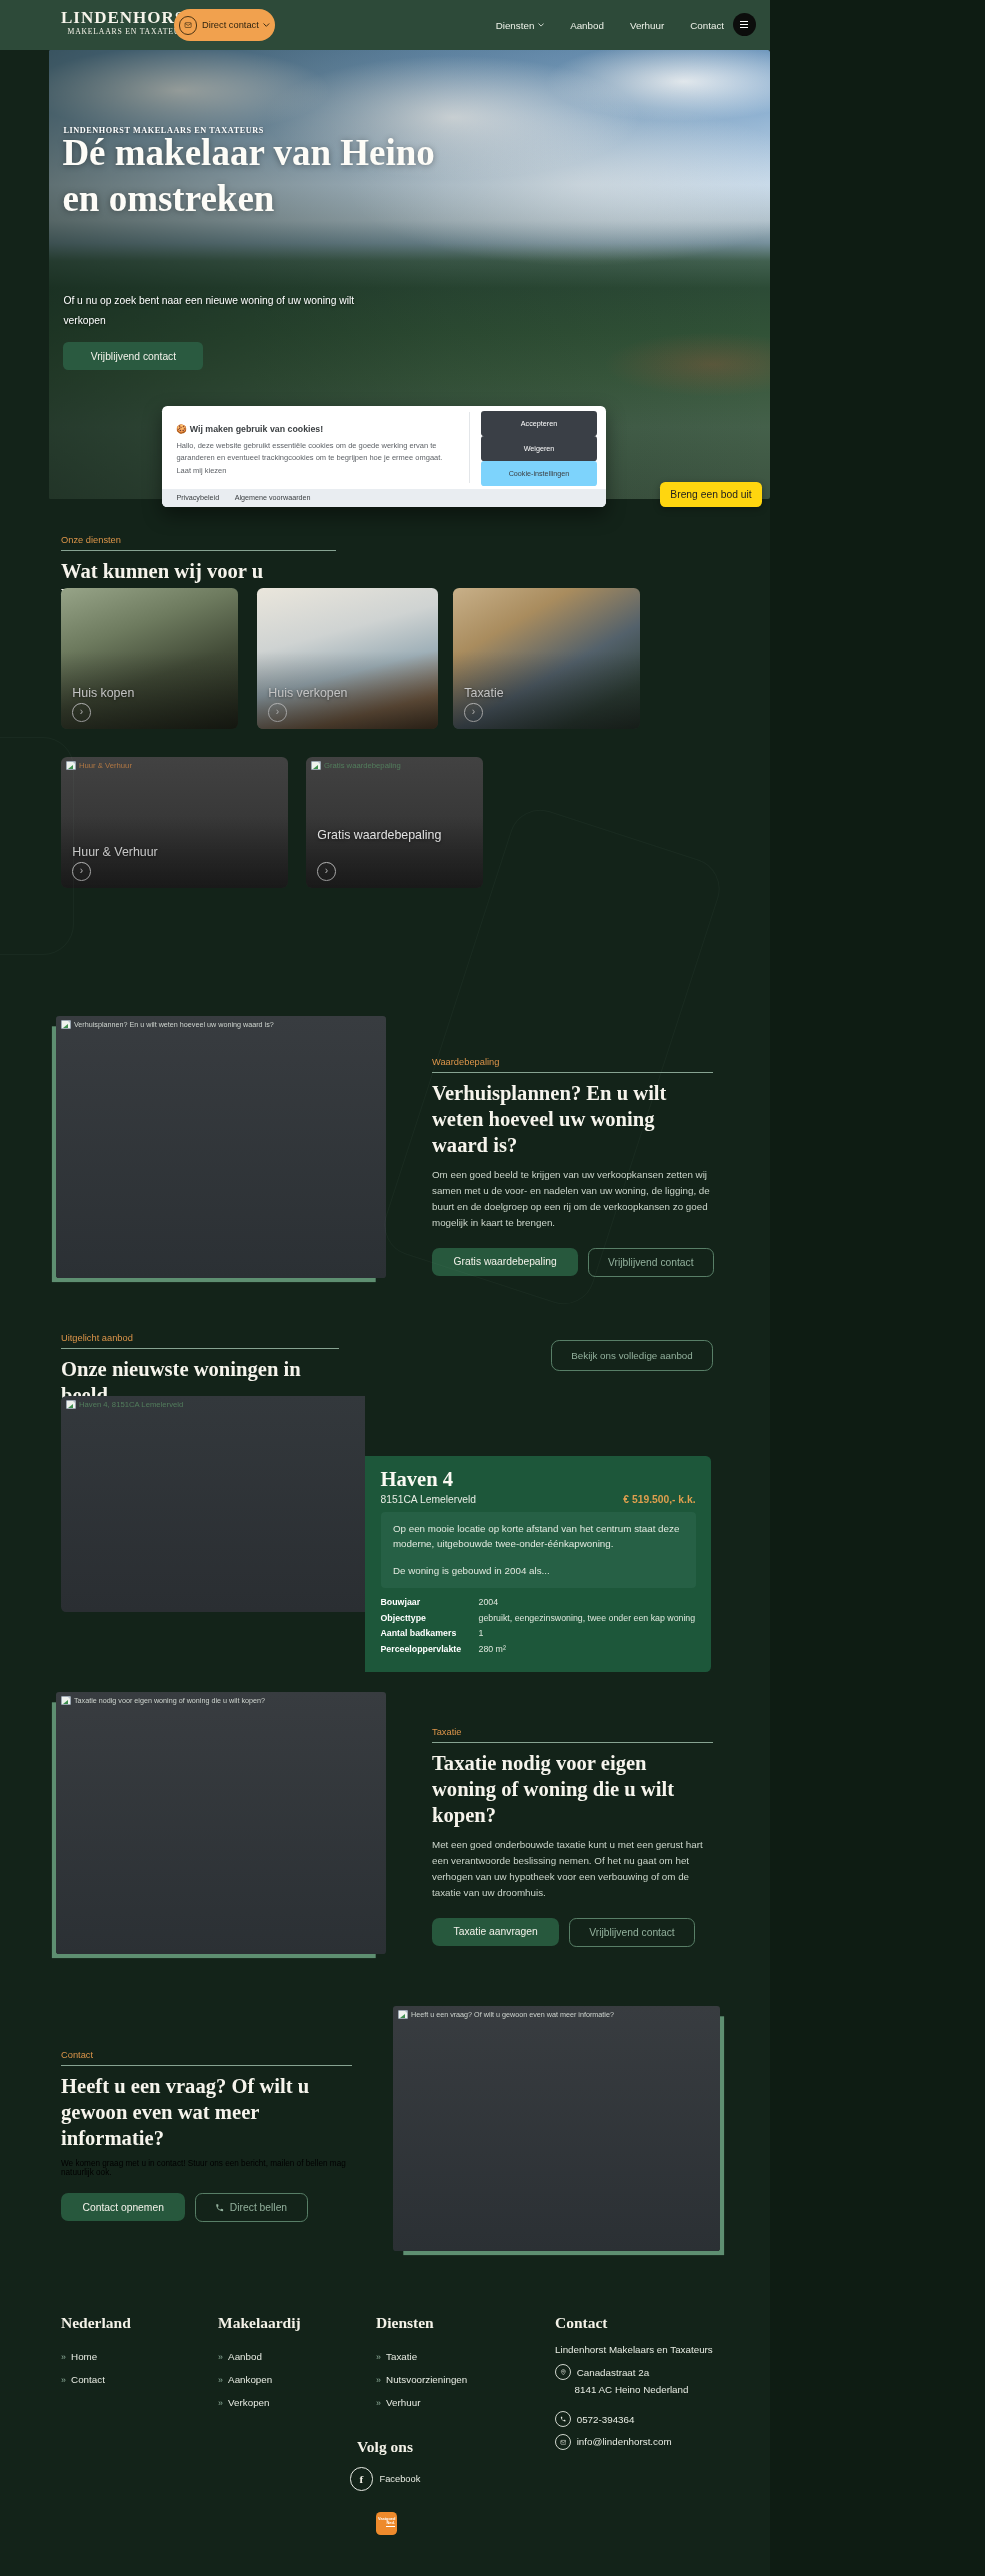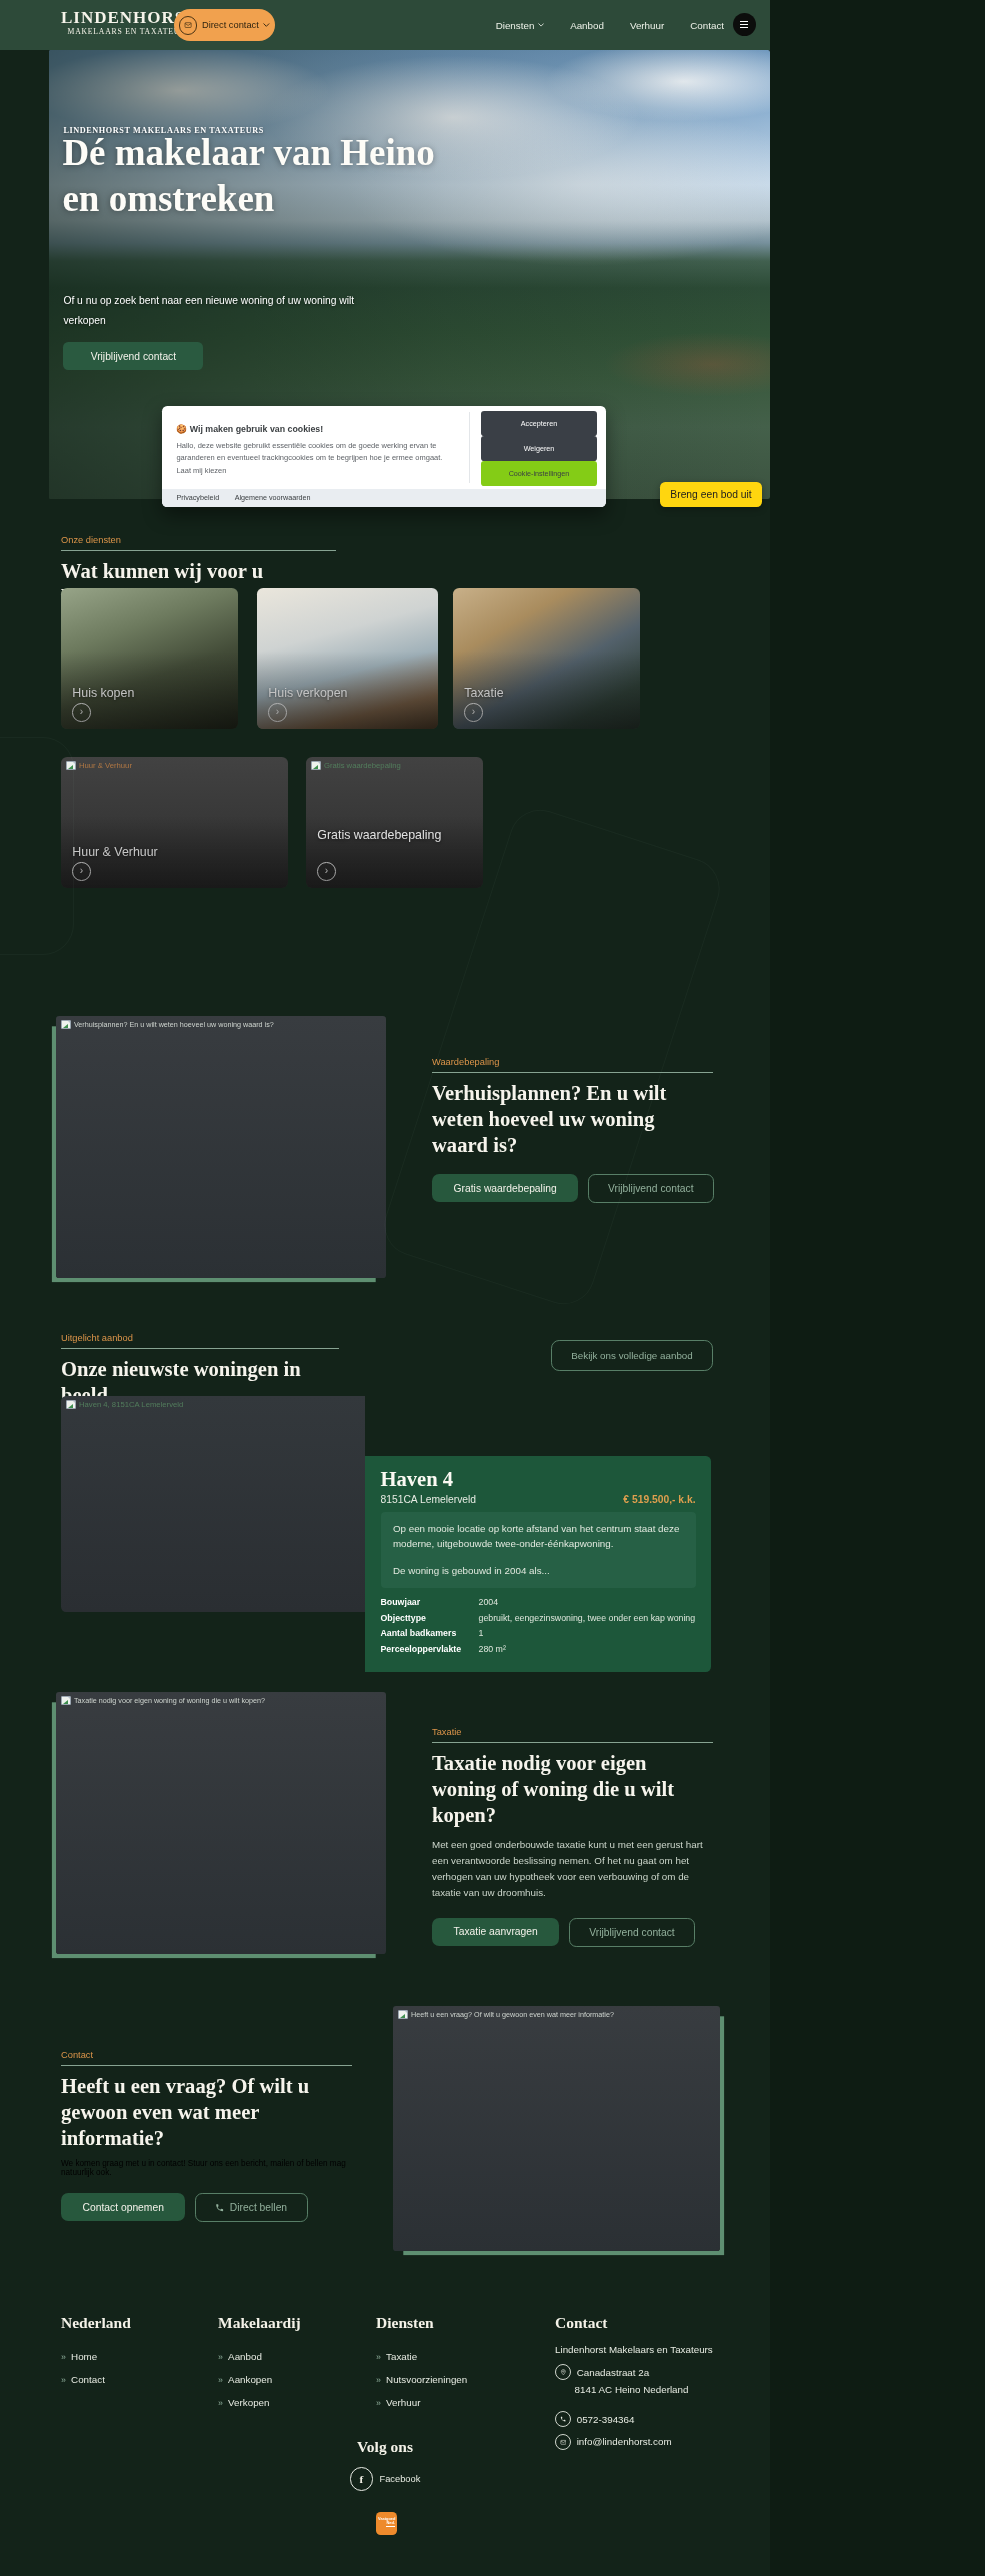--- a/index.html
+++ b/index.html
@@ -36,21 +36,21 @@
   .hero-cta{position:absolute;left:14.4px;top:292px;width:140px;height:28px;background:#2a5a40;border-radius:5.2px;color:#f3f2ea;font-size:10.3px;display:flex;align-items:center;justify-content:center;cursor:pointer}
   .bid-btn{position:absolute;left:660px;top:482px;width:102px;height:25px;background:#ffd60f;border-radius:5.2px;color:#23221d;font-size:10.3px;display:flex;align-items:center;justify-content:center;cursor:pointer;box-shadow:0 2.1px 7.2px rgba(0,0,0,.3)}
 
   
   .cookie{position:absolute;left:162px;top:406px;width:444px;height:101px;background:#fff;border-radius:5.2px;box-shadow:0 7.2px 19.6px rgba(0,0,0,.45);font-family:"Liberation Sans",sans-serif}
   .ck-title{position:absolute;left:14.4px;top:17.5px;font-size:8.8px;font-weight:700;color:#3c4043}
   .ck-body{position:absolute;left:14.4px;top:34px;width:273px;font-size:7.5px;line-height:12.4px;color:#5f6368}
   .ck-div{position:absolute;left:307px;top:6.2px;width:0.5px;height:71px;background:#e3e6e9}
   .ck-btn{position:absolute;left:319px;width:116px;height:25px;border-radius:3.1px;display:flex;align-items:center;justify-content:center;font-size:7.2px;cursor:pointer}
   .ck-dark{background:#3a3f46;color:#fff}
-  .ck-light{background:#84cc16;color:#3c4043}
+  .ck-light{background:#7dd3fc;color:#3c4043}
   .ck-foot{position:absolute;left:0;bottom:0;width:444px;height:18.5px;background:#e9edf1;border-radius:0 0 5.2px 5.2px;display:flex;align-items:center;gap:15.5px;padding-left:14.4px;box-sizing:border-box}
   .ck-foot a{font-size:7.2px;color:#3c4043;text-decoration:none;cursor:pointer}
 
   
   .eyebrow{font-size:9.3px;color:#dd954a;margin:0}
   .eline{height:1px;background:#87a392;margin-top:4.6px}
   h2.sec{font-family:"Liberation Serif",serif;font-weight:700;color:#f6f4ec;font-size:20.6px;line-height:26px;margin:7.2px 0 0}
 
   .shead-services{position:absolute;left:61px;top:535px;width:275px}
   .shead-aanbod{position:absolute;left:61px;top:1333px;width:278px}
@@ -222,20 +222,21 @@
   <div class="bx green-l" style="left:56px;top:1016px;width:330px;height:262px">
     <span class="alt-row alt-grey">
         <span class="bimg"></span>
         <span>Verhuisplannen? En u wilt weten hoeveel uw woning waard is?</span>
       </span>
   </div>
   <div class="tcol" style="left:432px;top:1057px">
     <p class="eyebrow">Waardebepaling</p>
     <div class="eline"></div>
     <h2 class="sec">Verhuisplannen? En u wilt weten hoeveel uw woning waard is?</h2>
+    <p class="body">Om een goed beeld te krijgen van uw verkoopkansen zetten wij samen met u de voor- en nadelen van uw woning, de ligging, de buurt en de doelgroep op een rij om de verkoopkansen zo goed mogelijk in kaart te brengen.</p>
     <div class="btn-row">
       <div class="btn-solid">Gratis waardebepaling</div>
       <div class="btn-out">Vrijblijvend contact</div>
     </div>
   </div>
 
   <div class="shead-aanbod">
     <p class="eyebrow">Uitgelicht aanbod</p>
     <div class="eline"></div>
     <h2 class="sec">Onze nieuwste woningen in beeld</h2>

